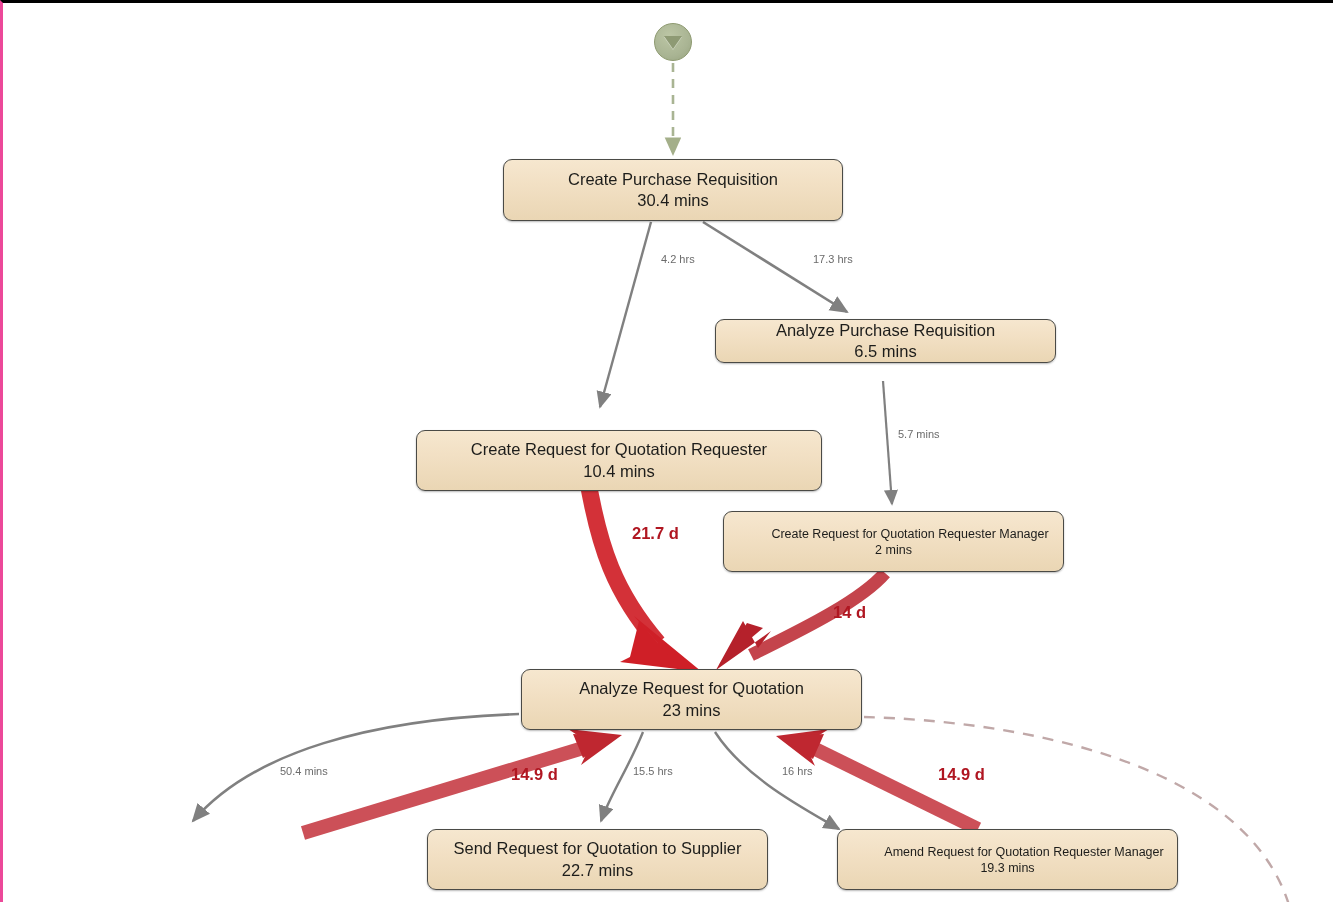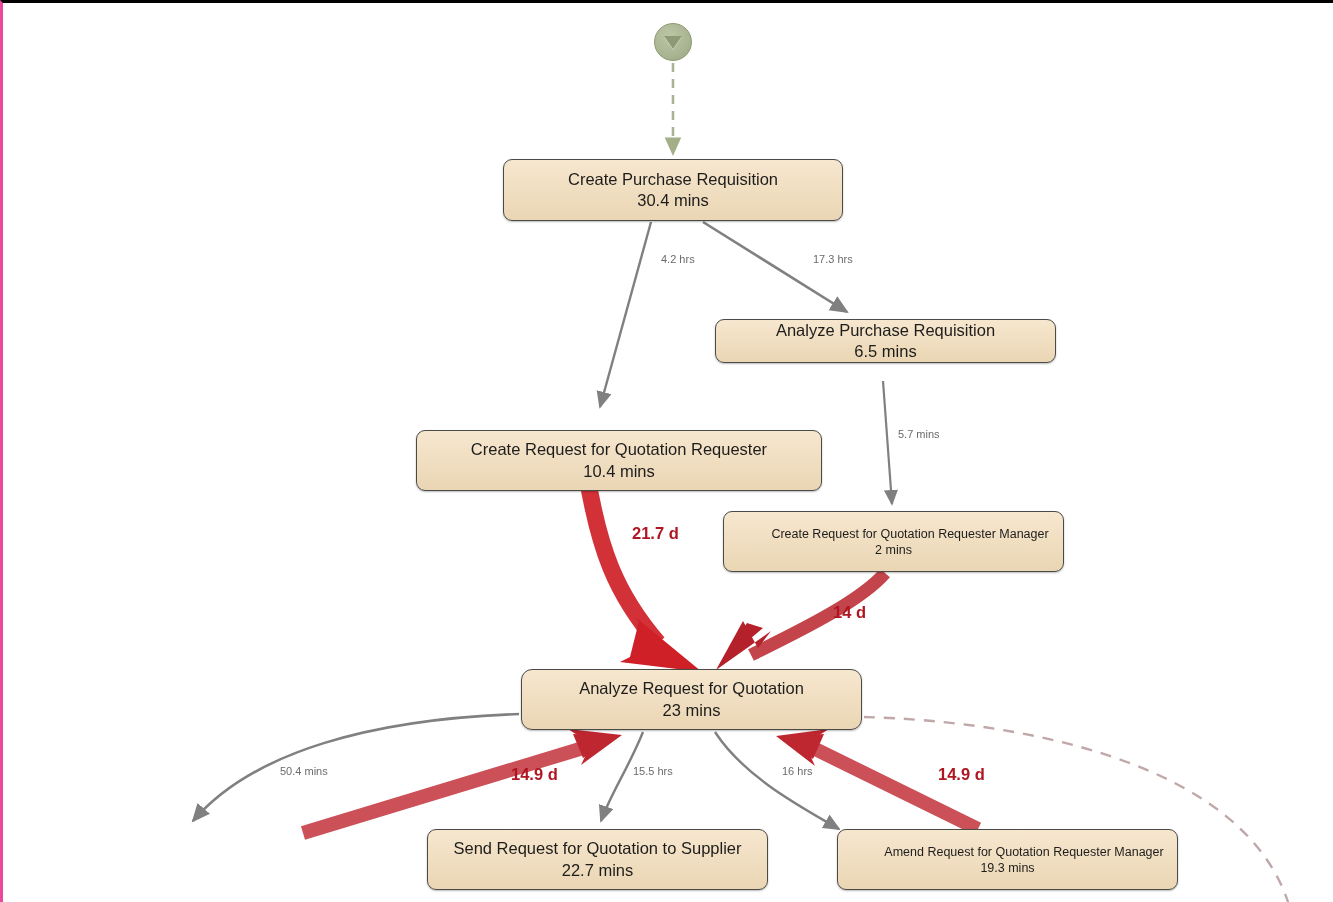--- a/index.html
+++ b/index.html
@@ -180,21 +180,21 @@
   <div class="node size-lg" style="left:413px; top:411px; width:406px; height:61px;margin-top:16px;">
     <div class="node-label">Create Request for Quotation Requester</div>
     <div class="node-metric">10.4 mins</div>
   </div>
 
   <div class="node size-sm" style="left:720px; top:508px; width:341px; height:61px;">
     <div class="node-label">Create Request for Quotation Requester Manager</div>
     <div class="node-metric">2 mins</div>
   </div>
 
-  <div class="node size-lg" style="left:518px; top:666px; width:341px; height:61px;border-radius:11px;">
+  <div class="node size-lg" style="left:518px; top:666px; width:341px; height:61px;">
     <div class="node-label">Analyze Request for Quotation</div>
     <div class="node-metric">23 mins</div>
   </div>
 
 
   <div class="node size-lg" style="left:424px; top:826px; width:341px; height:61px;">
     <div class="node-label">Send Request for Quotation to Supplier</div>
     <div class="node-metric">22.7 mins</div>
   </div>
 

